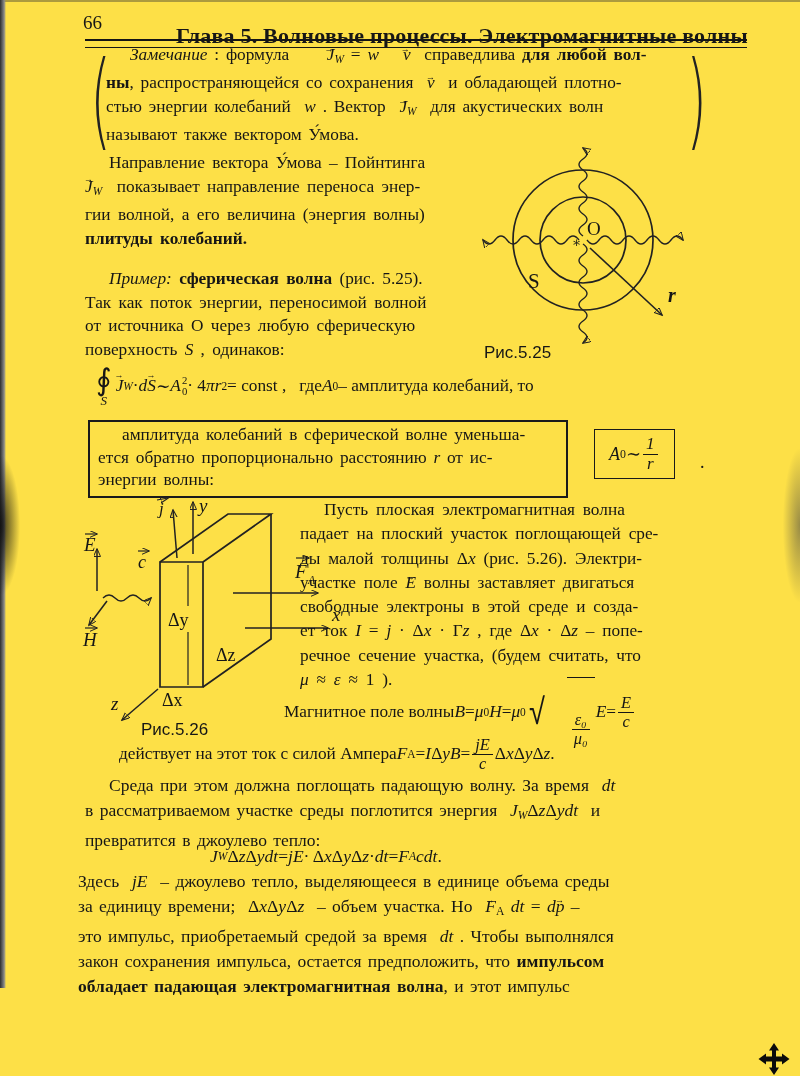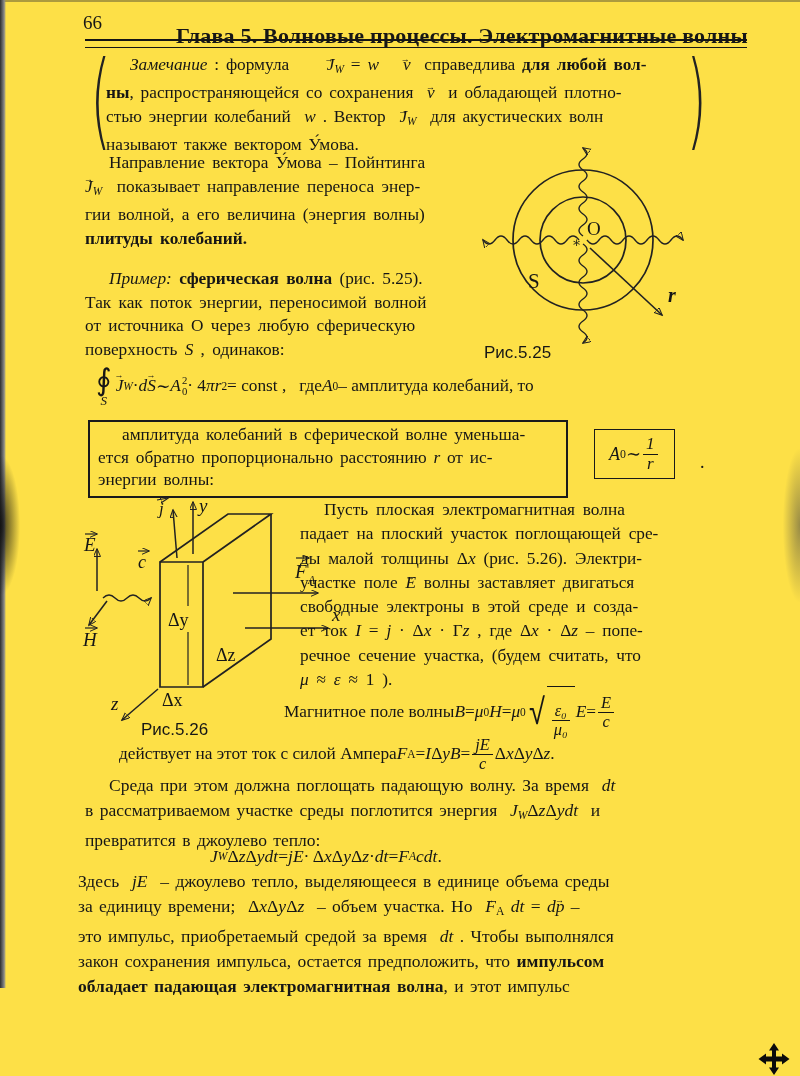--- a/index.html
+++ b/index.html
@@ -12,21 +12,21 @@
   .m{font-style:italic;}
   .sub{font-size:0.66em;vertical-align:-0.28em;}
   .sup{font-size:0.66em;vertical-align:0.55em;}
   .vec{position:relative;display:inline-block;}
   .vec::after{content:"→";position:absolute;left:45%;transform:translateX(-50%);top:-0.68em;font-size:0.52em;font-weight:bold;}
   .frac{display:inline-flex;flex-direction:column;align-items:center;vertical-align:-0.75em;line-height:1.08;font-size:0.95em;margin:0 2px;}
   .frac .num{border-bottom:1.5px solid #161616;padding:0 3px;}
   .frac .den{padding:0 3px;}
   .sqrt{display:inline-flex;align-items:stretch;margin:0 1px;}
   .sqrt .rad{font-size:2.1em;line-height:1;align-self:center;font-family:"DejaVu Sans",sans-serif;font-weight:200;transform:scaleX(.8);}
-  .sqrt .sqbody{border-top:1.6px solid #161616;padding:2px 2px 0;align-self:center;}
+  .sqrt .sqbody{border-top:1.6px solid #161616;padding:20px 2px 0;align-self:center;margin-left:20px;}
   .stk{display:inline-flex;flex-direction:column;align-items:center;line-height:1;margin-right:4px;vertical-align:-0.9em;}
   .stkm{font-size:30px;font-family:"DejaVu Sans",sans-serif;font-weight:300;}
   .stku{font-size:13px;font-style:italic;margin-top:-1px;}
   .ss{display:inline-flex;flex-direction:column;align-items:flex-start;font-size:0.62em;line-height:1.05;vertical-align:-0.35em;margin-left:1px;}
   .para .line:first-child{text-indent:24px;}
   .bigparen{font-size:106px;line-height:100px;font-weight:300;transform:scaleX(.5);transform-origin:center;color:#222;font-family:"DejaVu Sans",sans-serif;}
   .flexline{display:flex;align-items:center;}
   text{fill:#161616;}
   .svgmath{font-style:italic;font-family:"Liberation Serif",serif;}
   .sans{font-family:"Liberation Sans",sans-serif;}
@@ -41,21 +41,21 @@
   <div class="abs" style="left:0;top:0;width:6px;height:988px;background:linear-gradient(to right,#2e2e2e,#8a8a8a 70%,rgba(140,140,140,0));"></div>
   <div class="abs" style="left:0;top:428px;width:28px;height:195px;background:radial-gradient(ellipse 100% 50% at 0% 50%,rgba(15,15,15,.9),rgba(15,15,15,0) 72%);"></div>
   <div class="abs" style="right:0;top:418px;width:24px;height:215px;background:radial-gradient(ellipse 100% 50% at 100% 50%,rgba(70,70,70,.55),rgba(70,70,70,0) 72%);"></div>
 
   <div class="abs" style="left:83px;top:12px;font-size:19px;">66</div>
   <div class="abs b" style="left:176px;top:12px;font-size:22px;letter-spacing:.2px;margin-top:11px;">Глава 5.  Волновые процессы. Электромагнитные волны</div>
   <div class="abs" style="left:85px;top:39px;width:662px;height:6px;border-top:2.5px solid #151515;border-bottom:1.5px solid #151515;"></div>
 
   <div class="abs bigparen" style="left:80px;top:50px;">(</div>
   <div class="abs bigparen" style="left:676px;top:50px;">)</div>
-  <div class="abs para" style="left:106px;top:53px;width:576px;font-size:17.3px;line-height:24px;word-spacing:2.5px;">
+  <div class="abs para" style="left:106px;top:43px;width:576px;font-size:17.3px;line-height:24px;word-spacing:2.5px;">
       <div class="line"><span class="i">Замечание</span><span> : формула  </span><span class="m vec">J</span><span class="m sub">W</span><span> = </span><span class="m">w</span><span class="m vec">v</span><span>  справедлива </span><span class="b">для любой вол-</span></div>
       <div class="line"><span class="b">ны</span><span>, распространяющейся со сохранения  </span><span class="m vec">v</span><span>  и обладающей плотно-</span></div>
       <div class="line"><span>стью энергии колебаний  </span><span class="m">w</span><span> . Вектор  </span><span class="m vec">J</span><span class="m sub">W</span><span>  для акустических волн</span></div>
       <div class="line"><span>называют также вектором У́мова.</span></div>
     </div>
 
   <div class="abs para" style="left:85px;top:151px;width:395px;font-size:17.3px;line-height:23.5px;word-spacing:3px;">
       <div class="line"><span>Направление вектора У́мова – Пойнтинга</span></div>
       <div class="line"><span class="m vec">J</span><span class="m sub">W</span><span>  показывает направление переноса энер-</span></div>
       <div class="line"><span>гии волной, а его величина (энергия волны)</span></div>

